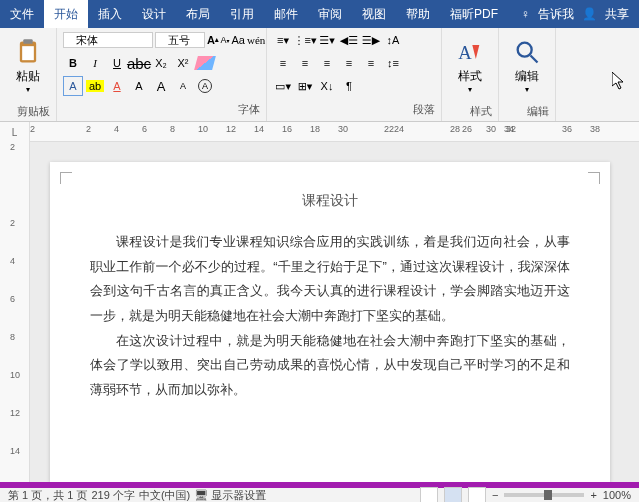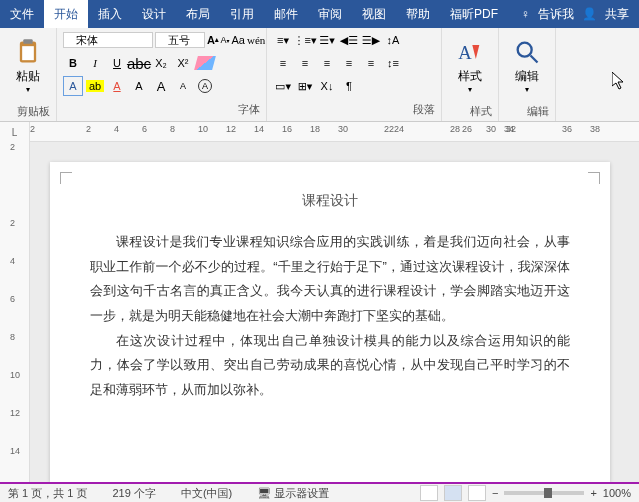--- a/index.html
+++ b/index.html
@@ -21,21 +21,21 @@
 .btn { width: 20px; height: 20px; display: flex; align-items: center; justify-content: center; cursor: pointer; font-size: 11px; }
 .hruler { height: 20px; background: #f8f8f8; border-bottom: 1px solid #ddd; position: relative; margin-left: 30px; }
 .hruler-num { position: absolute; top: 2px; font-size: 9px; color: #666; }
 .content-area { display: flex; height: 340px; background: #ececec; overflow: hidden; }
 .vruler { width: 30px; background: #f8f8f8; border-right: 1px solid #ddd; position: relative; }
 .vruler-num { position: absolute; left: 10px; font-size: 9px; color: #666; }
 .page-wrap { flex: 1; padding: 20px; overflow: hidden; }
 .page { background: #fff; width: 560px; min-height: 320px; padding: 30px 40px; box-shadow: 0 1px 4px rgba(0,0,0,0.2); }
 .page-title { text-align: center; font-size: 14px; color: #555; margin-bottom: 20px; }
 .page p { font-size: 13px; color: #333; line-height: 1.9; text-indent: 2em; text-align: justify; }
-.statusbar { height: 20px; background: #F3F3F3; border-top: 2px solid #a21caf; display: flex; align-items: center; padding: 0 8px; font-size: 11px; color: #444; gap: 25px; }
+.statusbar { height: 20px; background: #F3F3F3; border-top: 6px solid #a21caf; display: flex; align-items: center; padding: 0 8px; font-size: 11px; color: #444; gap: 4px; }
 .statusbar-right { margin-left: auto; display: flex; align-items: center; gap: 6px; }
 .zoom-slider { width: 80px; height: 4px; background: #ccc; position: relative; }
 .zoom-thumb { position: absolute; width: 8px; height: 10px; background: #666; top: -3px; left: 50%; }
 .view-btn { width: 18px; height: 16px; border: 1px solid #ccc; background: #fff; cursor: pointer; }
 .corner-mark { position: absolute; width: 12px; height: 12px; border-color: #aaa; }
 .eraser-icon { background: linear-gradient(135deg,#ff8fb1 50%,#6fb5ff 50%); width:18px; height:14px; transform: skewX(-15deg); }
 </style>
 </head>
 <body>
 
@@ -214,21 +214,21 @@
       <span class="vruler-num" style="top: 228px;">10</span>
       <span class="vruler-num" style="top: 266px;">12</span>
       <span class="vruler-num" style="top: 304px;">14</span>
     </div>
   <div class="page-wrap">
     <div class="page" style="position:relative">
       <div class="corner-mark" style="top:10px;left:10px;border-left:1px solid #aaa;border-top:1px solid #aaa"></div>
       <div class="corner-mark" style="top:10px;right:10px;border-right:1px solid #aaa;border-top:1px solid #aaa"></div>
       <div class="page-title">课程设计</div>
       <p>课程设计是我们专业课程知识综合应用的实践训练，着是我们迈向社会，从事职业工作前一个必不少的过程。“千里之行始于足下”，通过这次课程设计，我深深体会到这句千古名言的真正含义。我今天认真的进行课程设计，学会脚踏实地迈开这一步，就是为明天能稳健地在社会大潮中奔跑打下坚实的基础。</p>
-      <p>在这次设计过程中，体现出自己单独设计模具的能力以及综合运用知识的能力，体会了学以致用、突出自己劳动成果的喜悦心情，从中发现自己平时学习的不足和薄弱环节，从而加以弥补。</p>
+      <p>在这次设计过程中，就是为明天能稳健地在社会大潮中奔跑打下坚实的基础，体会了学以致用、突出自己劳动成果的喜悦心情，从中发现自己平时学习的不足和薄弱环节，从而加以弥补。</p>
     </div>
   </div>
 </div>
 
 <div class="statusbar">
   <span>第 1 页，共 1 页</span>
   <span>219 个字</span>
   <span>中文(中国)</span>
   <span>🖥 <span>显示器设置</span></span>
   <div class="statusbar-right">

